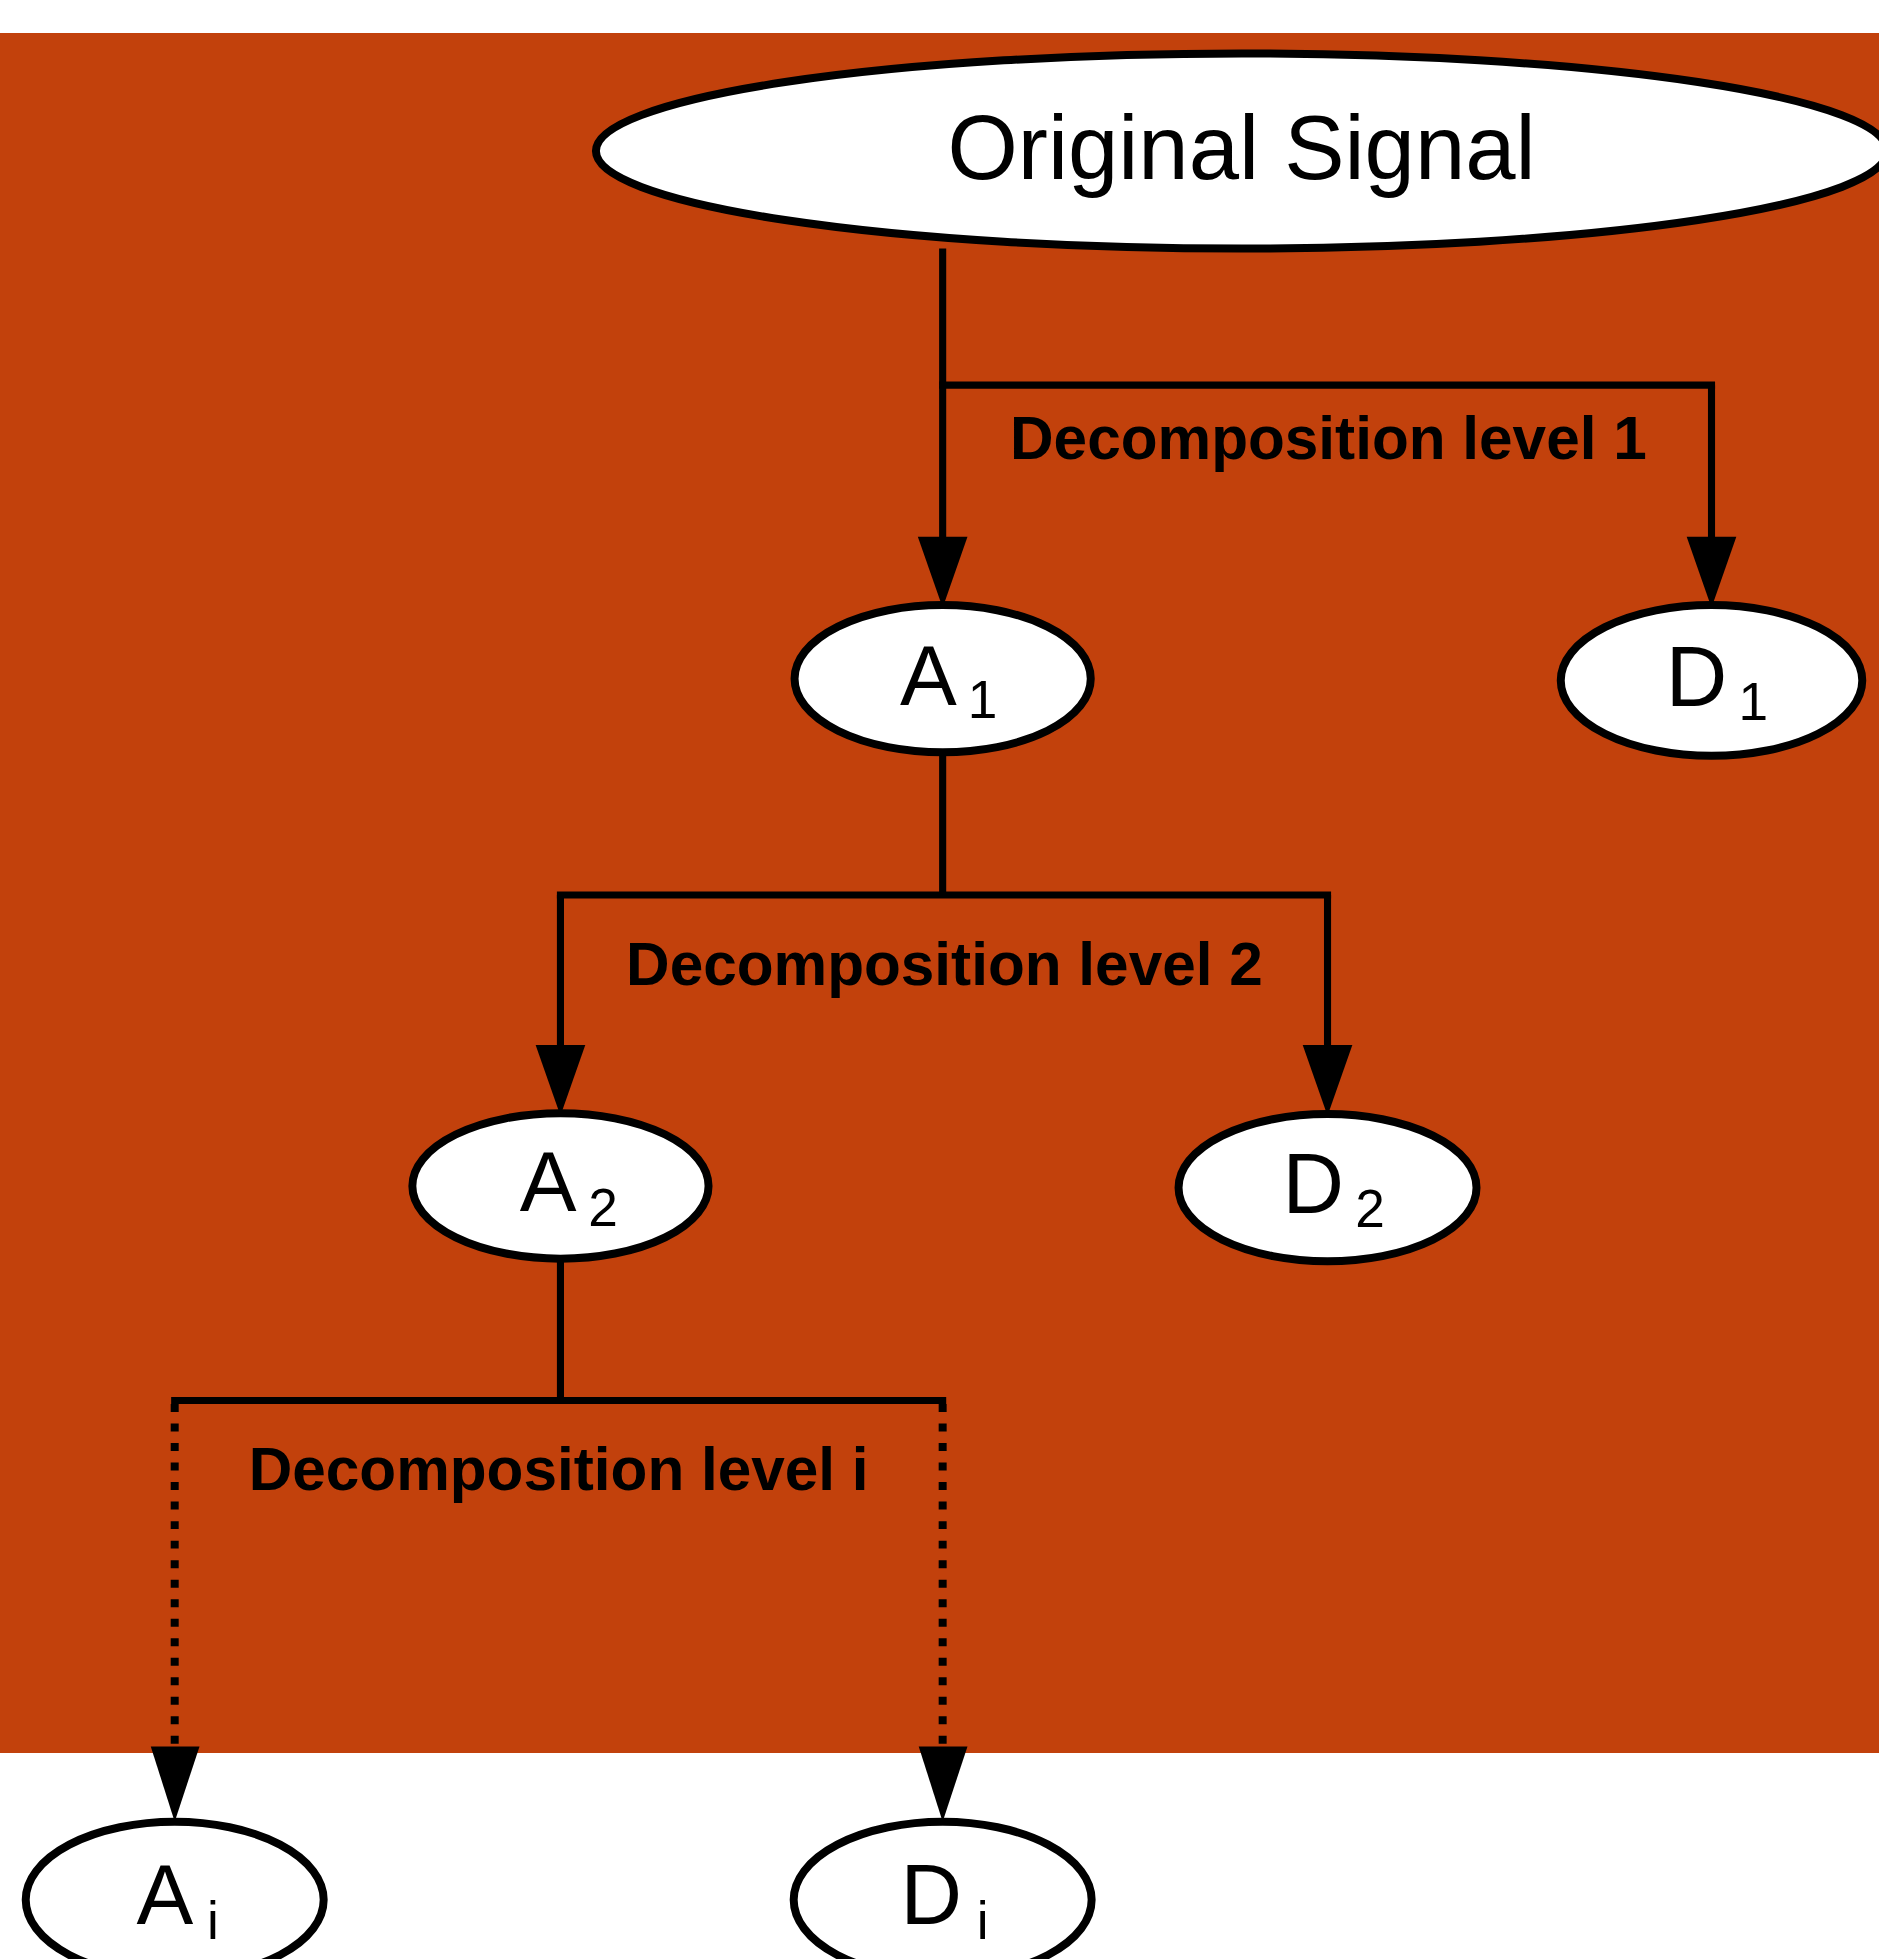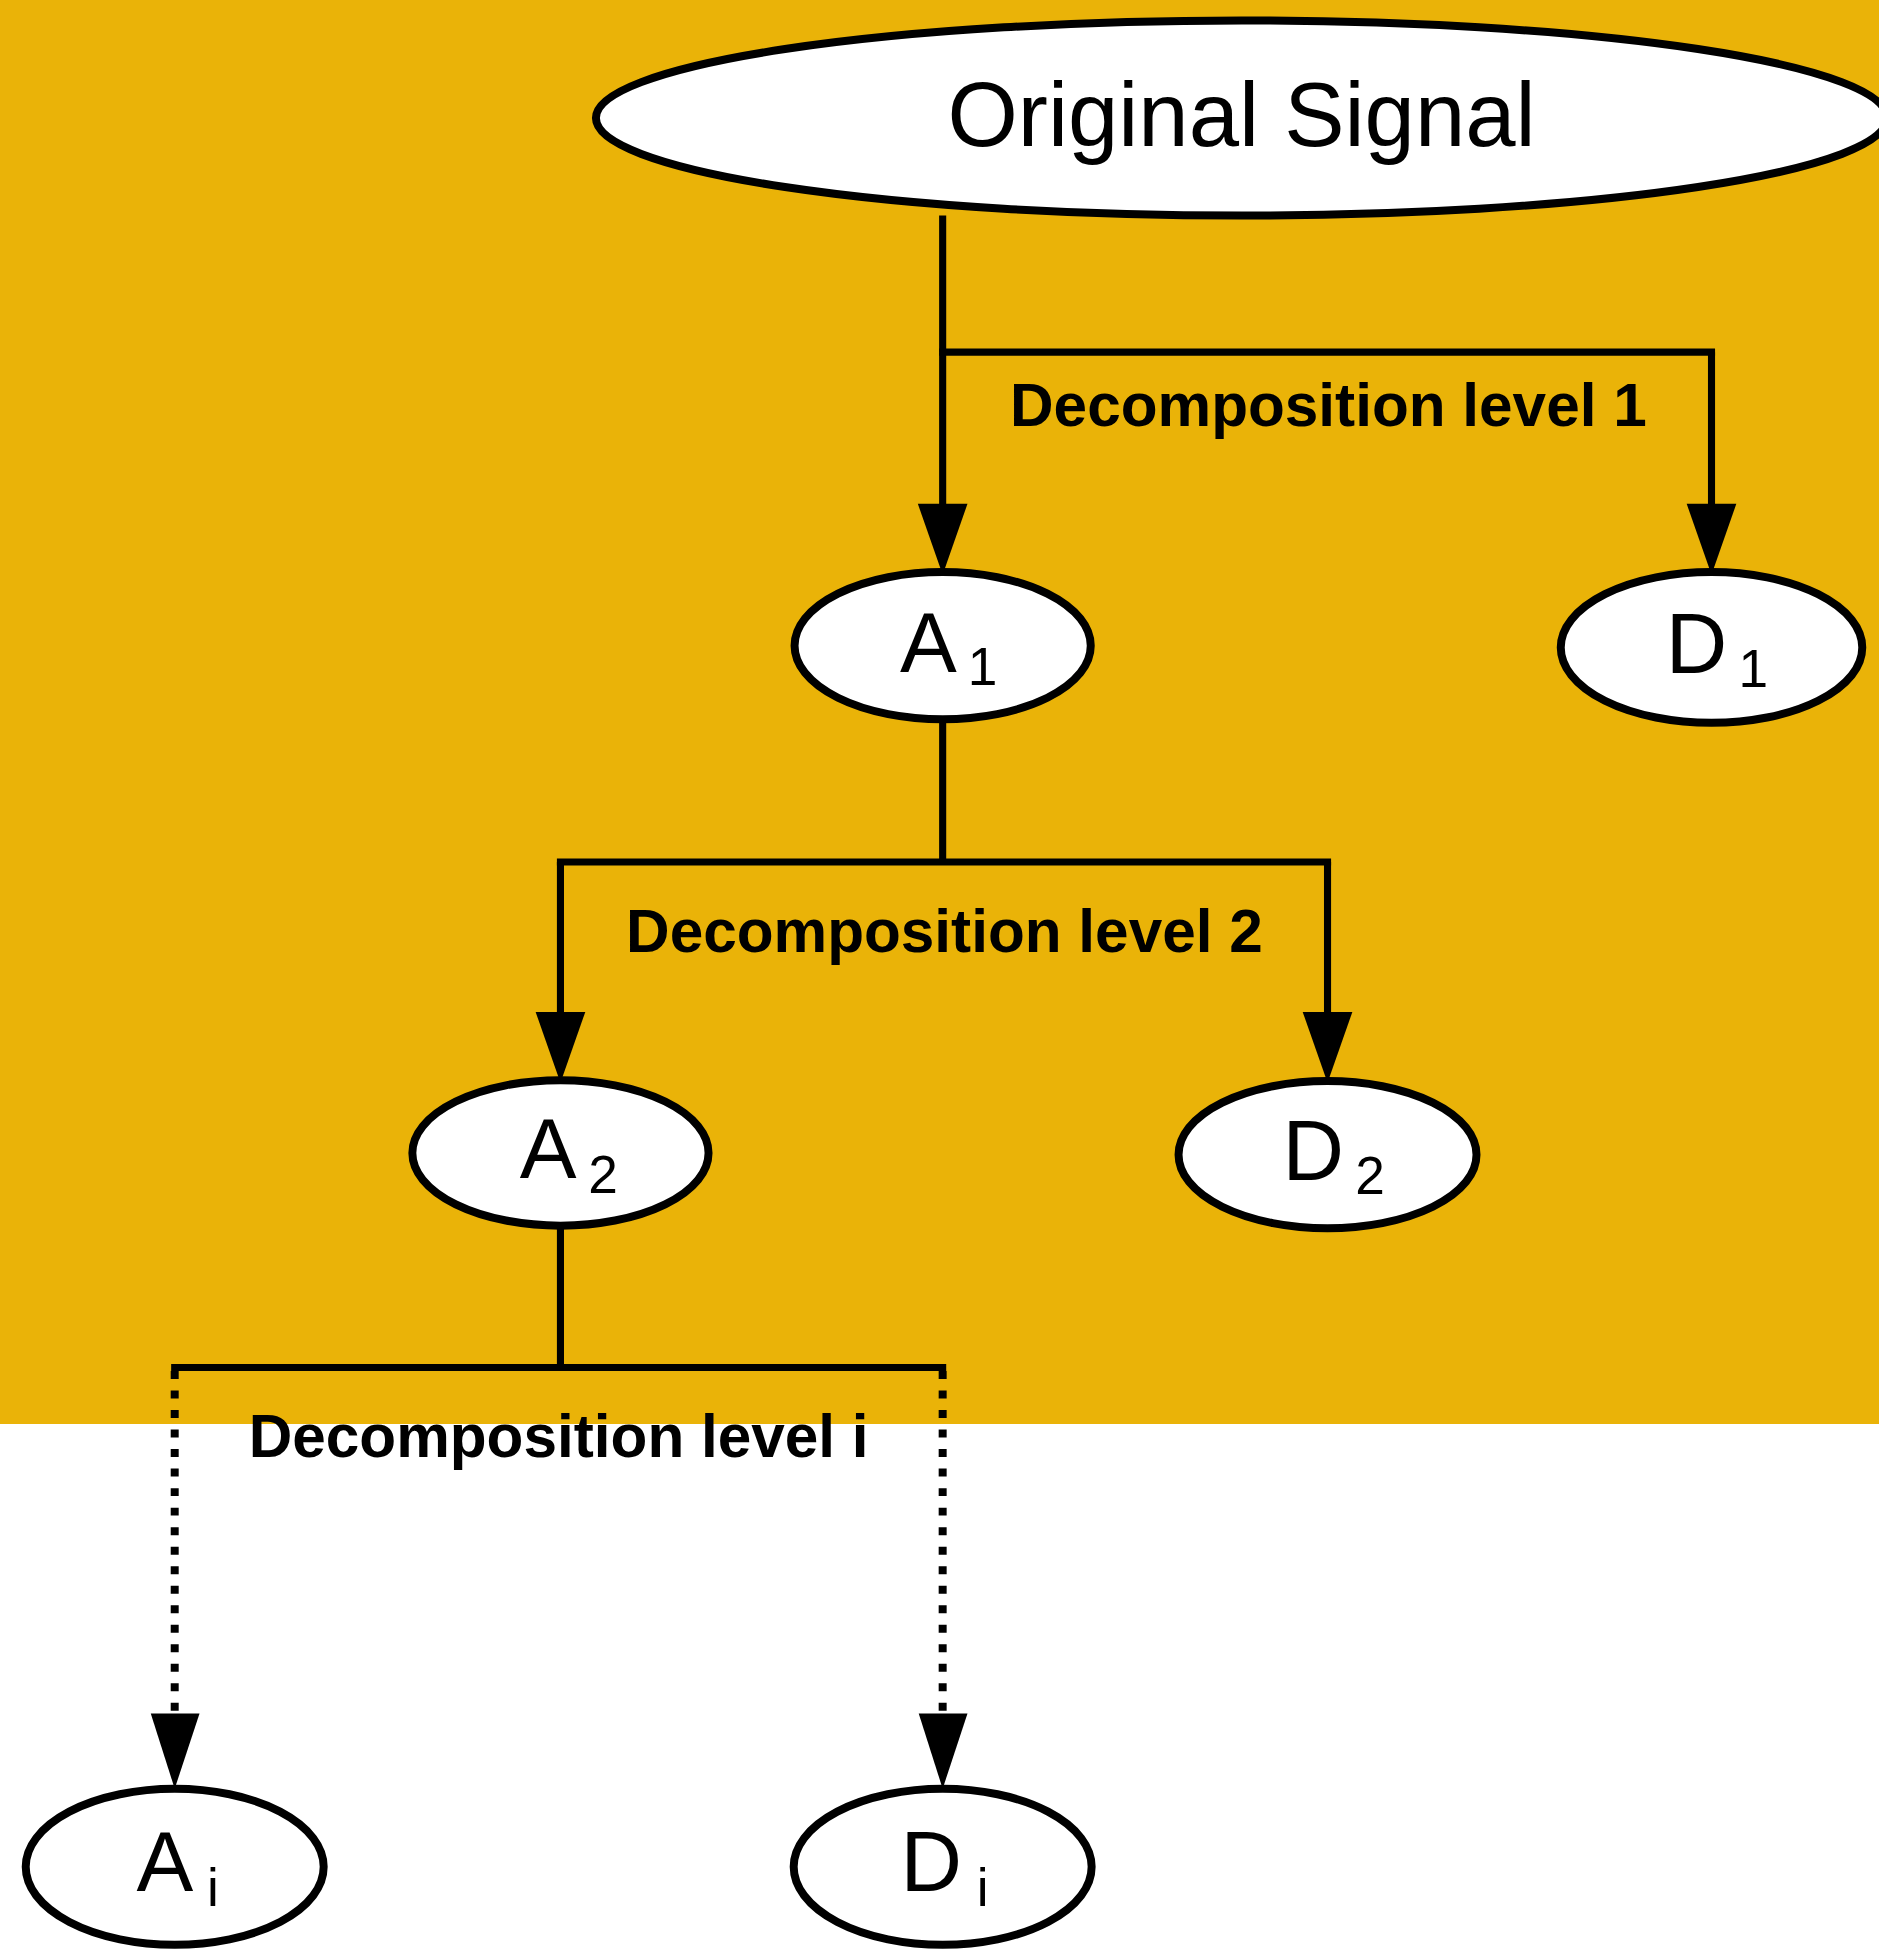--- a/index.html
+++ b/index.html
@@ -9,22 +9,23 @@
   }
   body {
     width: 1880px;
     height: 1960px;
     font-family: "Liberation Sans", sans-serif;
     overflow: hidden;
   }
   #diagram-root {
     position: relative;
     width: 1880px;
-    height: 1424px;
-    background: #eab308;
+    height: 1720px;
+    background: #c2410c;
+    margin-top: 33px;
   }
   svg.diagram-canvas {
     display: block;
     width: 1880px;
     height: 1960px;
   }
   .node-ellipse {
     fill: #ffffff;
     stroke: #000000;
     stroke-width: 9;

